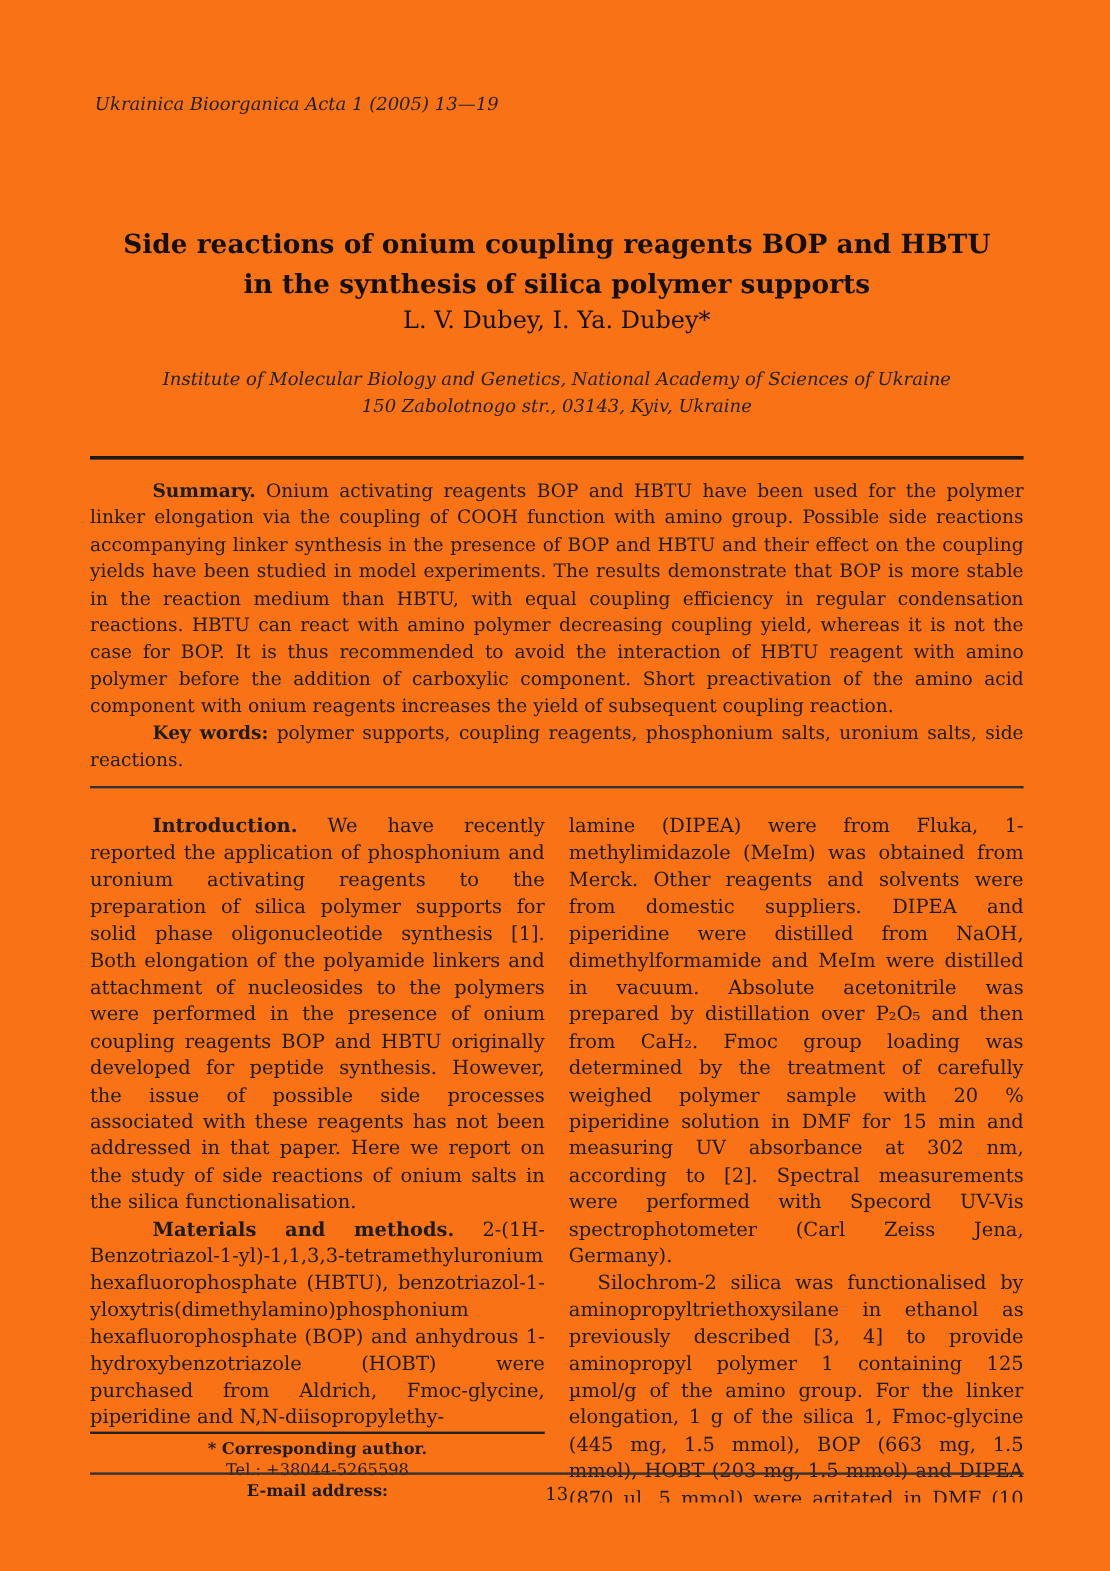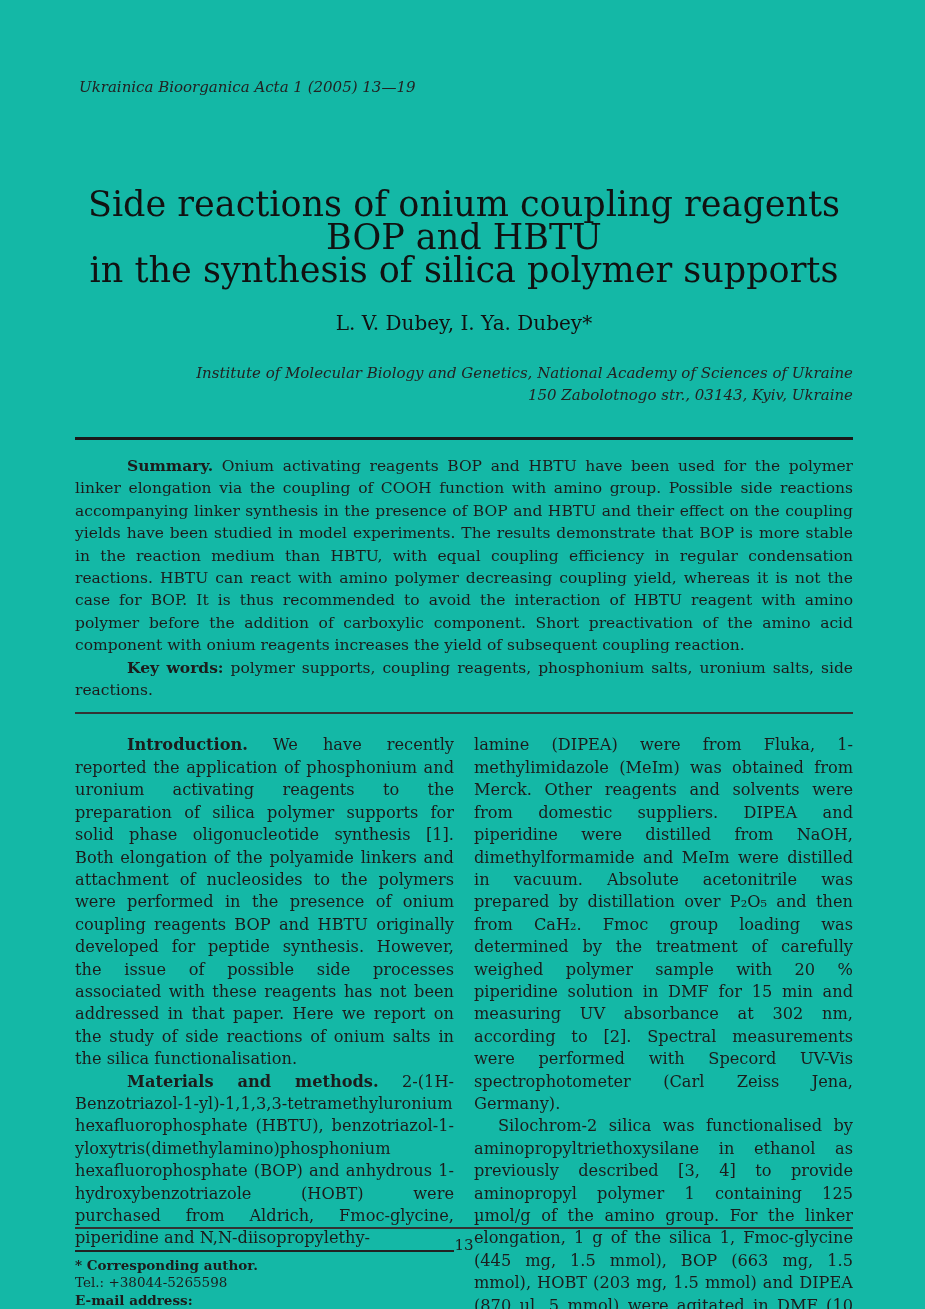--- a/index.html
+++ b/index.html
@@ -1,50 +1,50 @@
 <!DOCTYPE html>
 <html><head>
 <meta charset="utf-8">
 <style>
   html,body {margin:0; padding:0; background:#ffffff;}
   .page {
-    position:relative; width:925px; height:1309px; background:#14b8a6;
+    position:relative; width:925px; height:1309px; background:#f97316;
     font-family:"DejaVu Serif", serif; color:#1c1c1c; overflow:hidden;
   }
   .content {position:absolute; left:75px; top:0; width:778px;}
 
   
   .header {position:relative; height:158px;}
   .journal-ref {position:absolute; left:4px; top:78px; font-style:italic; font-size:15px; color:#222;}
   .logo-block {position:absolute; right:-4px; top:50px; width:172px; text-align:center;}
   .logo-website {font-size:13px; letter-spacing:0.6px; color:#222; margin-top:1px;}
 
   
-  .title {text-align:center; font-size:35px; line-height:33px; margin:30px 0 0; font-weight:normal; color:#111;}
-  .authors {text-align:center; font-size:20px; margin-top:24px; color:#111;}
-  .affiliation {text-align:right; font-style:italic; font-size:15px; line-height:22px; margin-top:27px; color:#222;}
+  .title {text-align:center; font-size:22px; line-height:33px; margin:30px 0 0; font-weight:bold; color:#111;}
+  .authors {text-align:center; font-size:20px; color:#111;}
+  .affiliation {text-align:center; font-style:italic; font-size:15px; line-height:22px; margin-top:27px; color:#222;}
 
   .rule-thick {height:0; border:none; border-top:3px solid #1a1a1a; margin:31px 0 0;}
   .rule-thin  {height:0; border:none; border-top:2px solid #333; margin:11px 0 0;}
 
   
   .abstract {margin-top:15px; font-size:15.5px; line-height:22.4px; text-align:justify; color:#1c1c1c;}
   .abstract p {margin:0; text-indent:24px;}
   .lead {font-weight:bold;margin-left:28px;}
 
   
   .columns {display:flex; gap:20px; margin-top:20px; height:575px; overflow:hidden;
             font-size:16.2px; line-height:22.4px; text-align:justify;}
   .col {width:380px; display:flex; flex-direction:column;}
   .col p {margin:0; text-indent:24px;}
   .col p.no-indent {text-indent:0;}
 
   
   .footnote {margin-top:auto; font-size:13.5px; line-height:17.5px; text-align:left;}
-  .fn-inner {border-top:2px solid #222; border-bottom:2px solid #222; padding:5px 0 4px;}
+  .fn-inner {border-top:2px solid #222; border-bottom:2px solid #222; padding:5px 0 4px;text-align:center;}
   .fn-inner div {text-indent:0;}
   .fn-bold {font-weight:bold;}
 
   
   .footer {position:absolute; left:75px; width:778px; top:1227px; border-top:2px solid #333;}
   .page-number {text-align:center; font-size:15px; padding-top:7px; color:#1c1c1c;}
 
   
   .logo-big {font-family:"Liberation Sans", sans-serif; font-weight:bold; font-size:25px; font-style:italic; fill:#3d3d3d;}
   .logo-small {font-family:"Liberation Sans", sans-serif; font-weight:bold; font-size:16.5px; font-style:italic; fill:#3d3d3d; letter-spacing:0.5px;}

